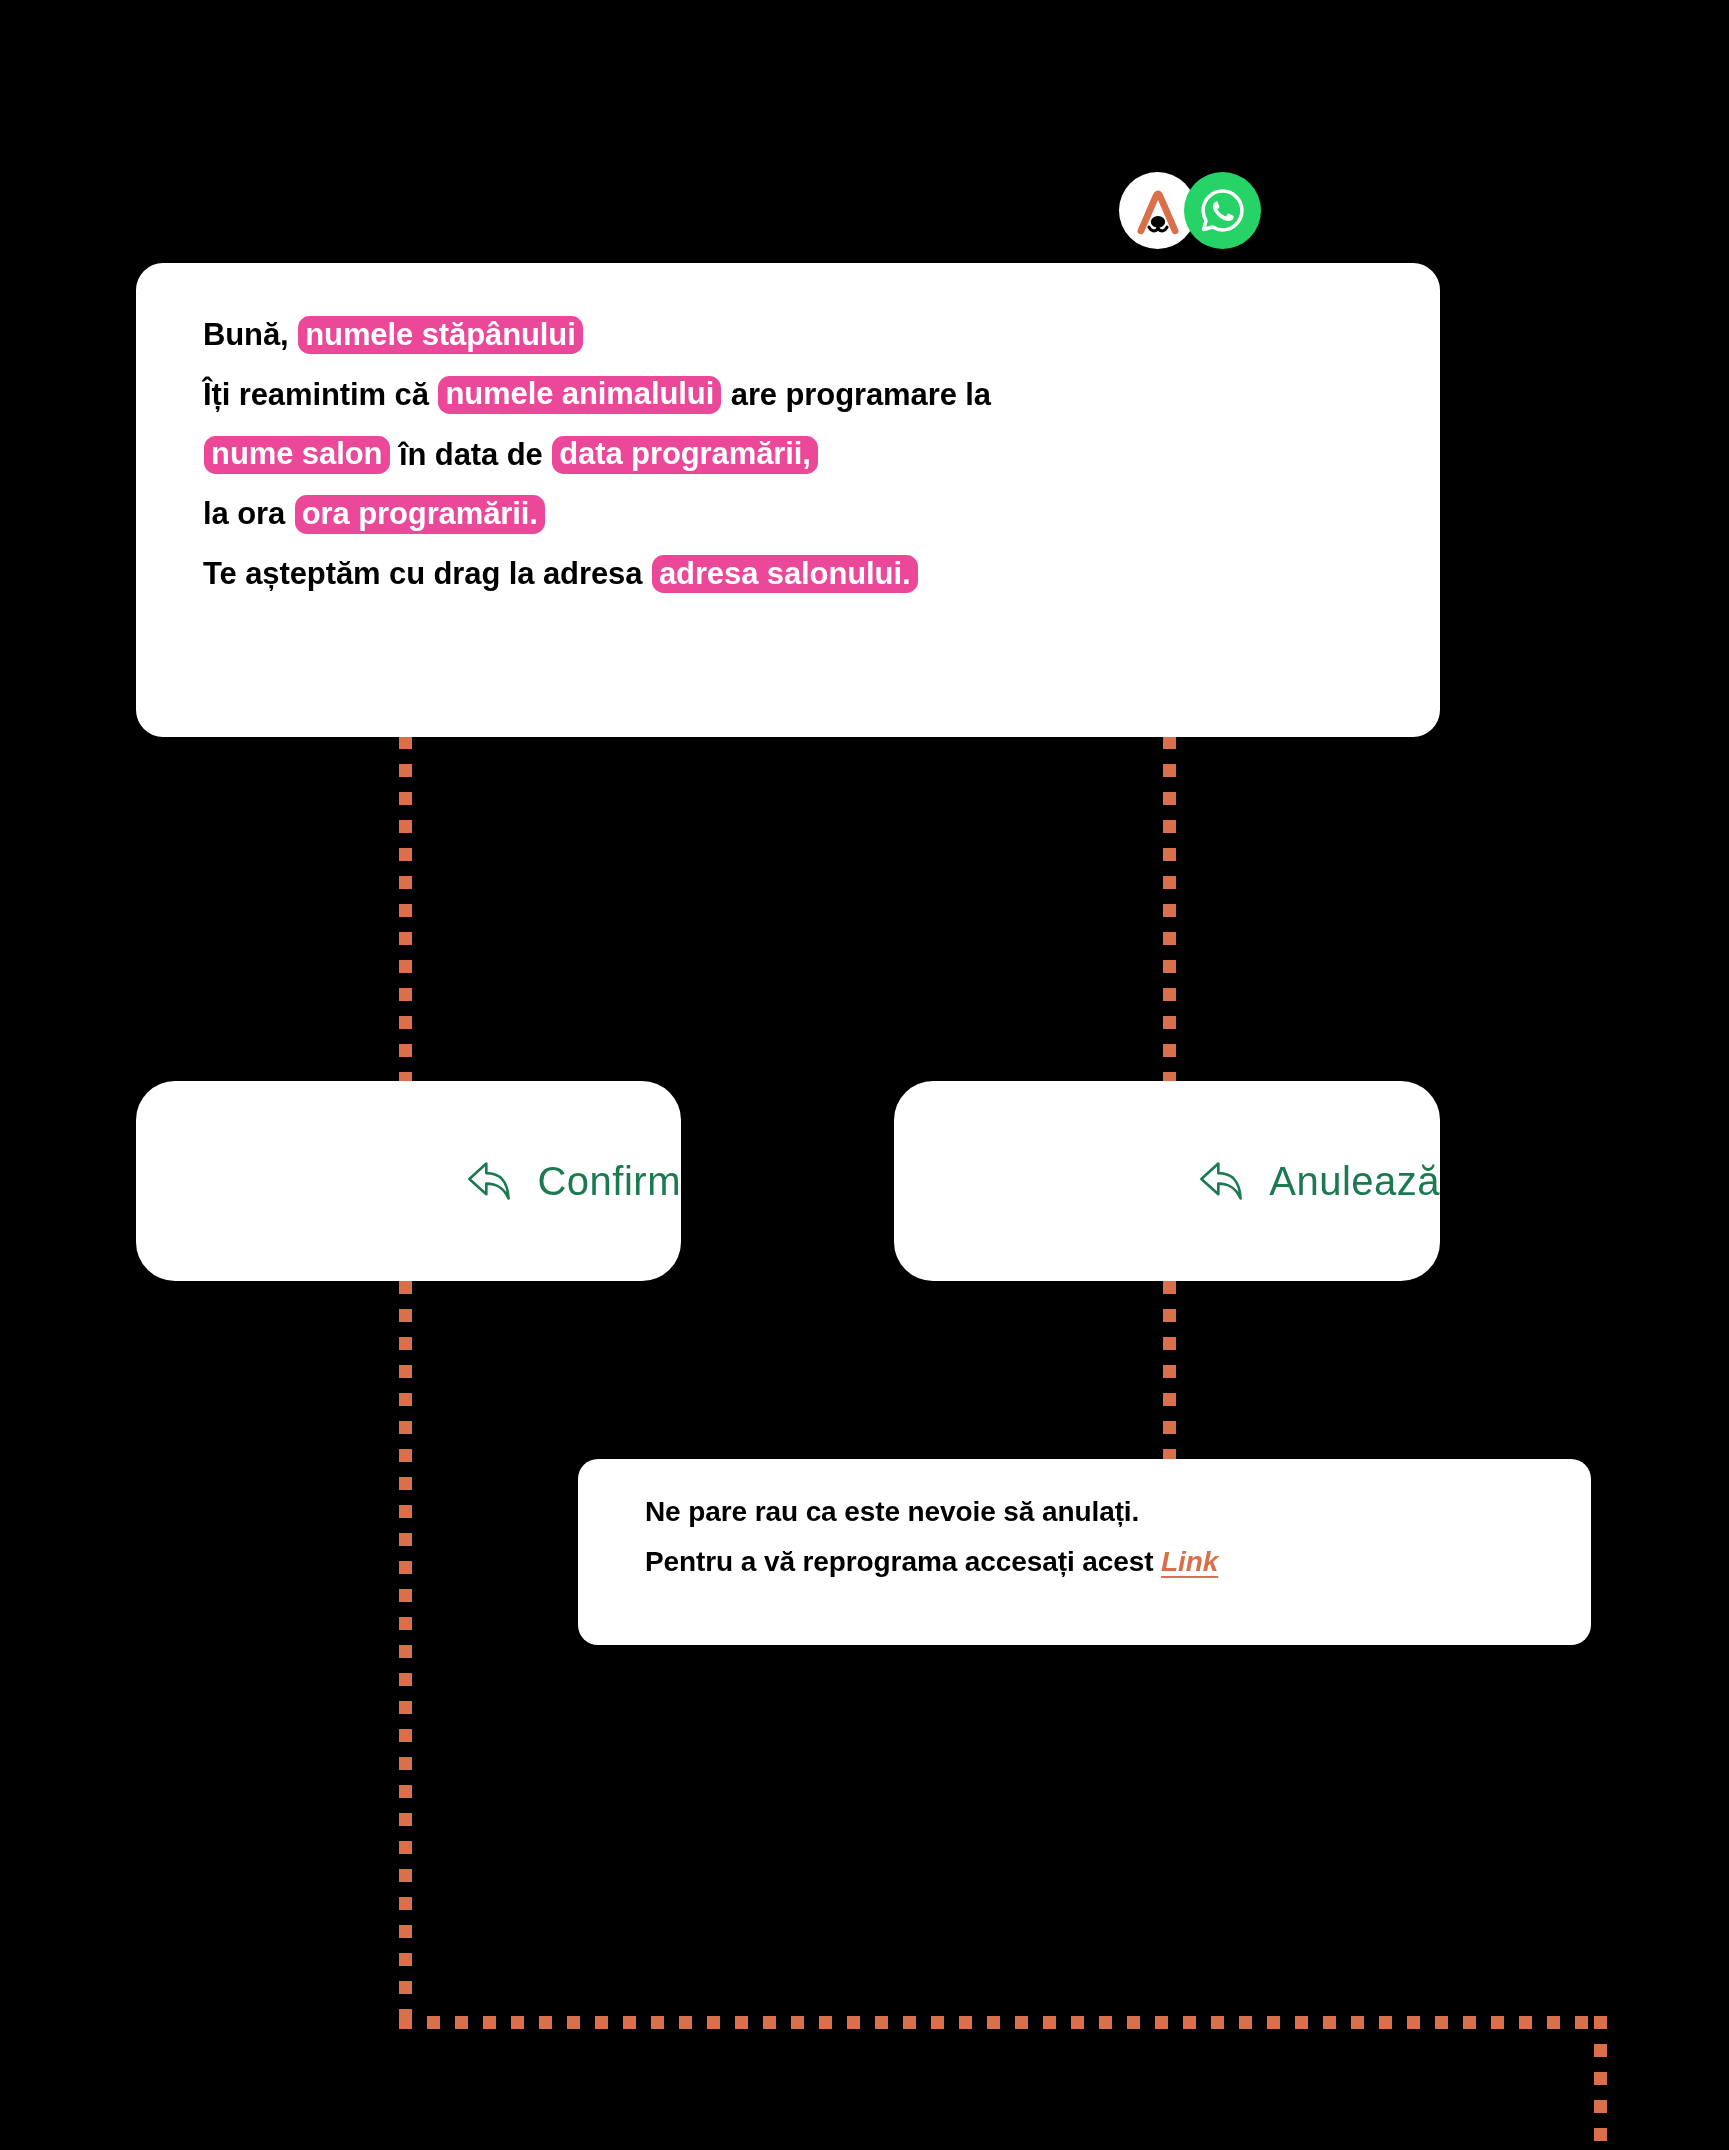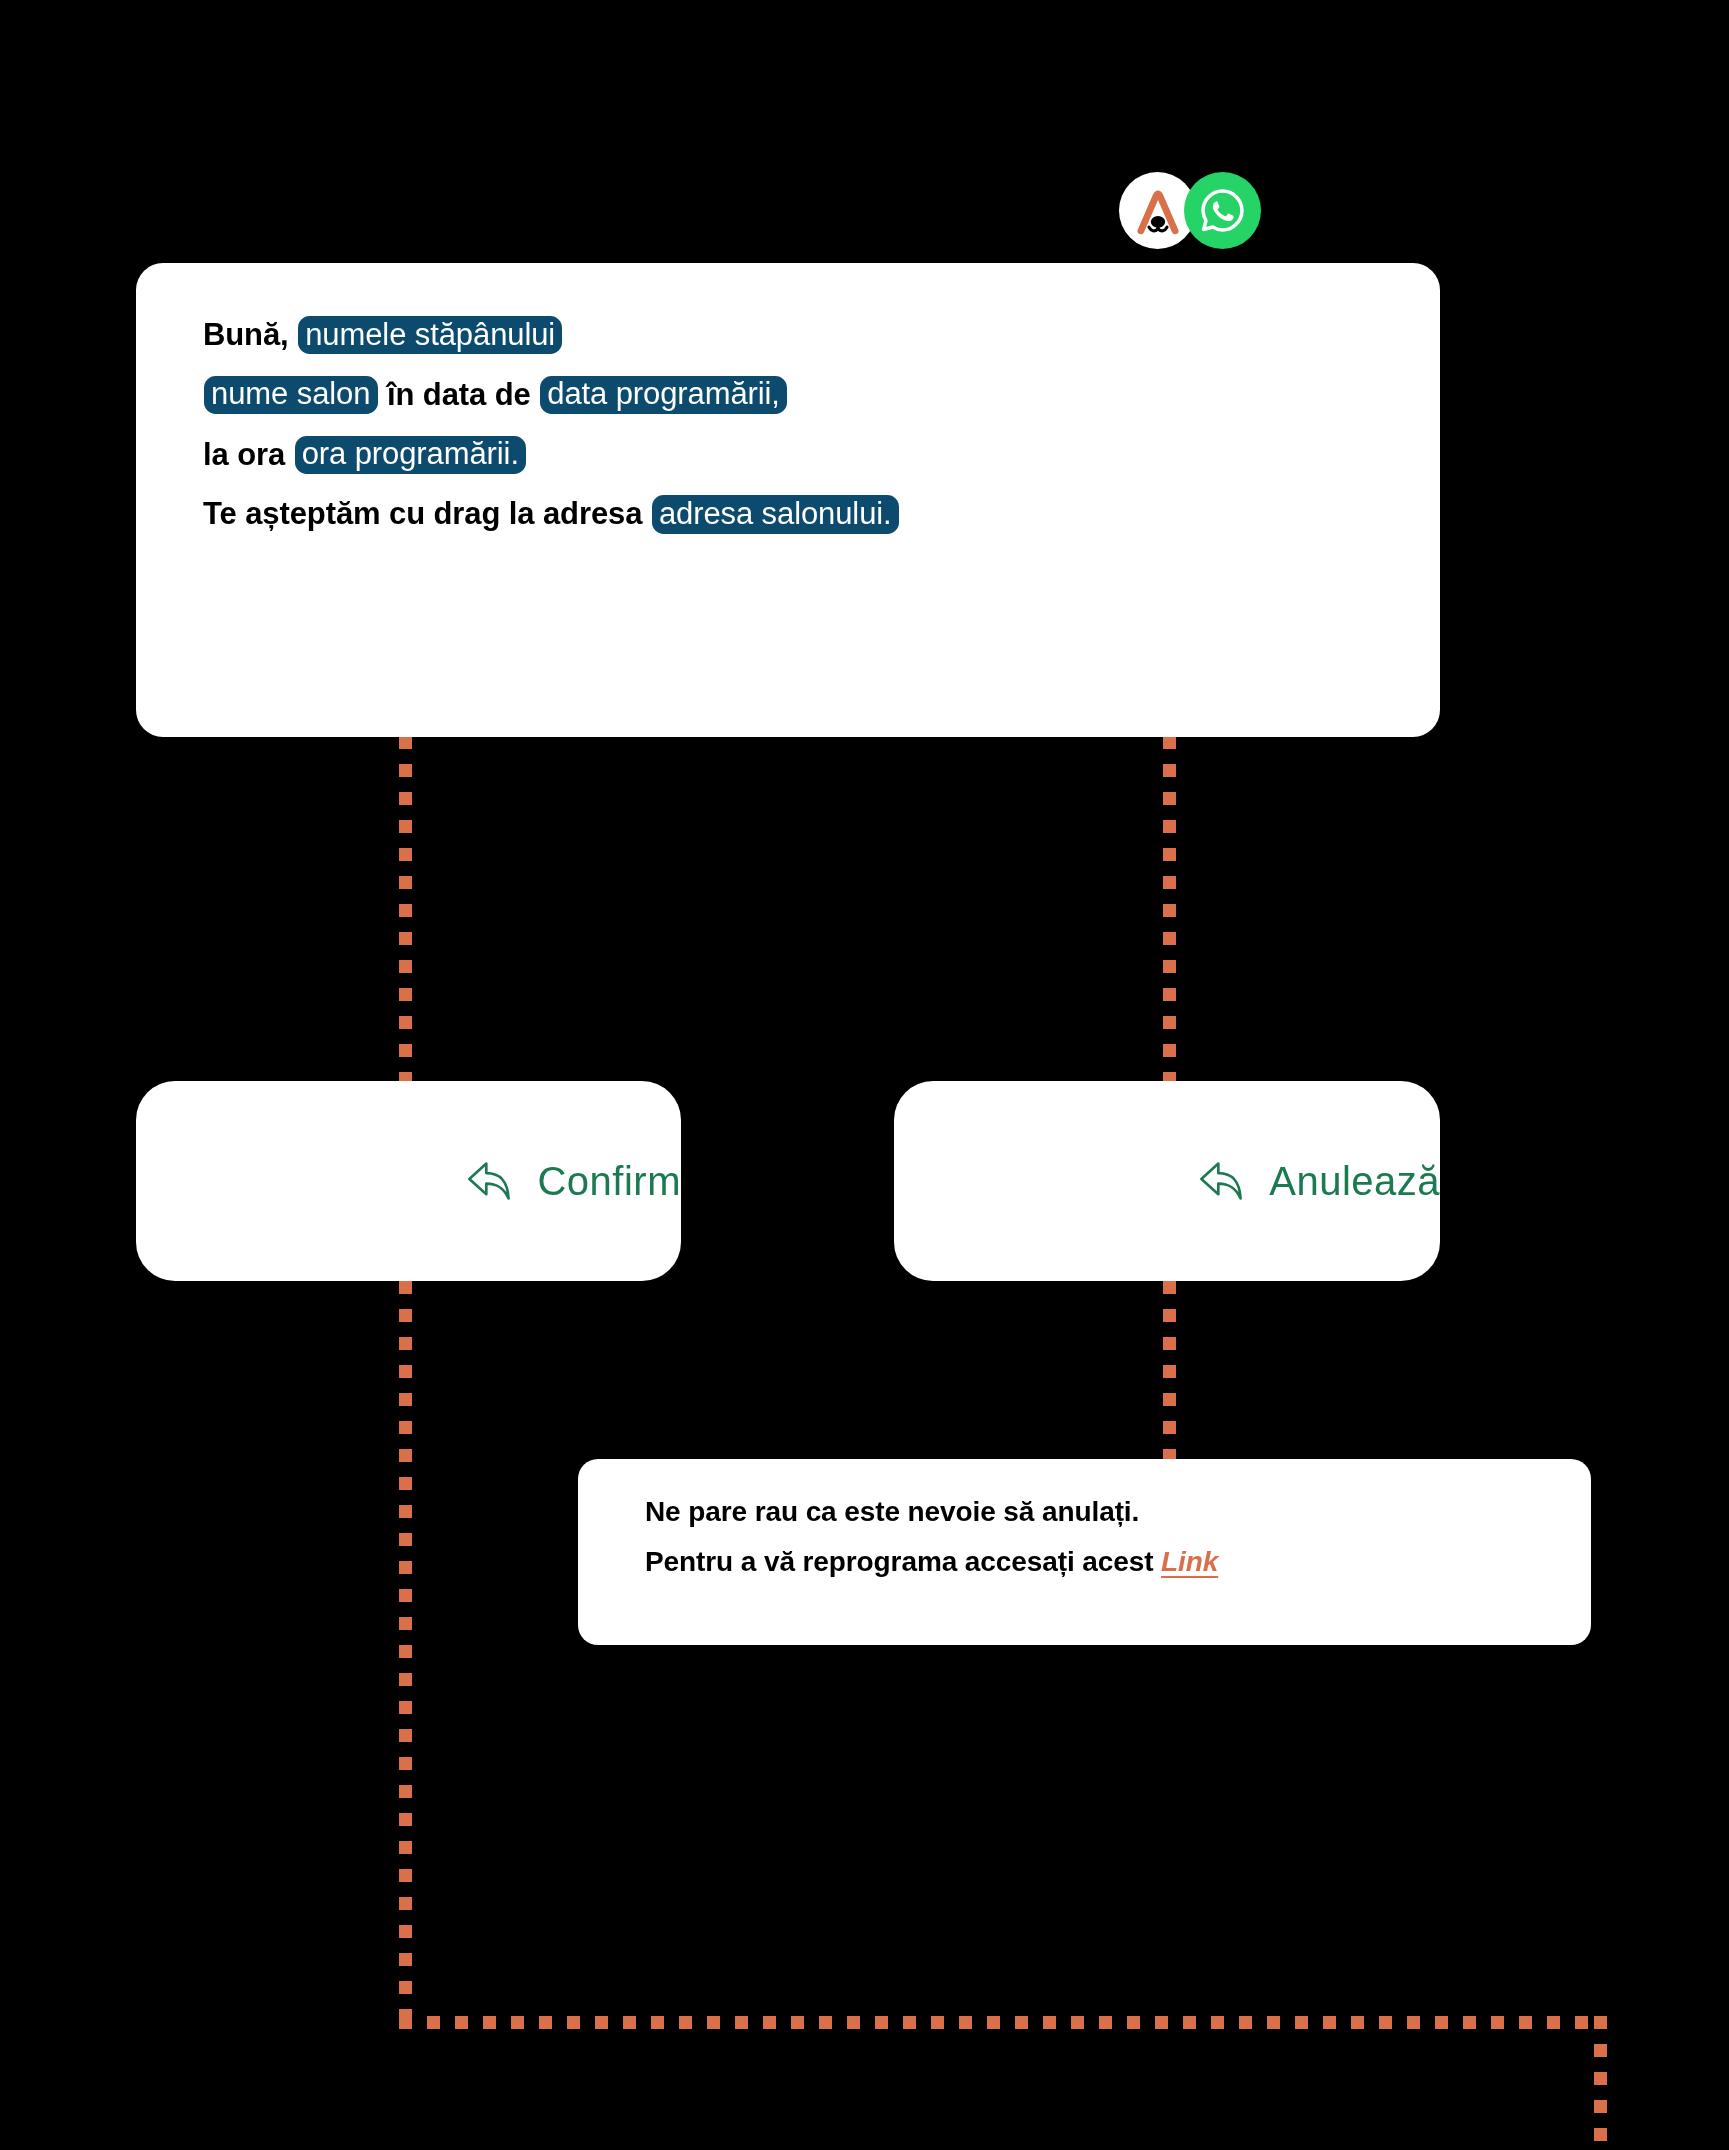--- a/index.html
+++ b/index.html
@@ -70,26 +70,26 @@
     font-weight: 700;
     color: #000000;
     line-height: 1.0;
     margin-bottom: 21.6px;
     white-space: nowrap;
     letter-spacing: -0.1px;
   }
   .msg-line:last-child { margin-bottom: 4px; }
   .pill {
     display: inline-block;
-    background: #0c4a6e;
+    background: #ec4899;
     color: #ffffff;
     border-radius: 11.7px;
     padding: 2.7px 7.2px 4.5px 7.2px;
     margin: 0 0.9px;
-    font-weight: 400;
+    font-weight: 700;
     line-height: 1.0;
     vertical-align: baseline;
   }
 
   
   .action-btn {
     position: absolute;
     background: #ffffff;
     border-radius: 39px;
     display: flex;
@@ -214,20 +214,25 @@
 
 </div>
 
 <div class="card card-message">
 
   <div class="msg-line">
     <span>Bună,</span>
     <span class="pill">numele stăpânului</span>
   </div>
 
+  <div class="msg-line">
+    <span>Îți reamintim că</span>
+    <span class="pill">numele animalului</span>
+    <span>are programare la</span>
+  </div>
 
   <div class="msg-line">
     <span class="pill">nume salon</span>
     <span>în data de</span>
     <span class="pill">data programării,</span>
   </div>
 
   <div class="msg-line">
     <span>la ora</span>
     <span class="pill">ora programării.</span>

